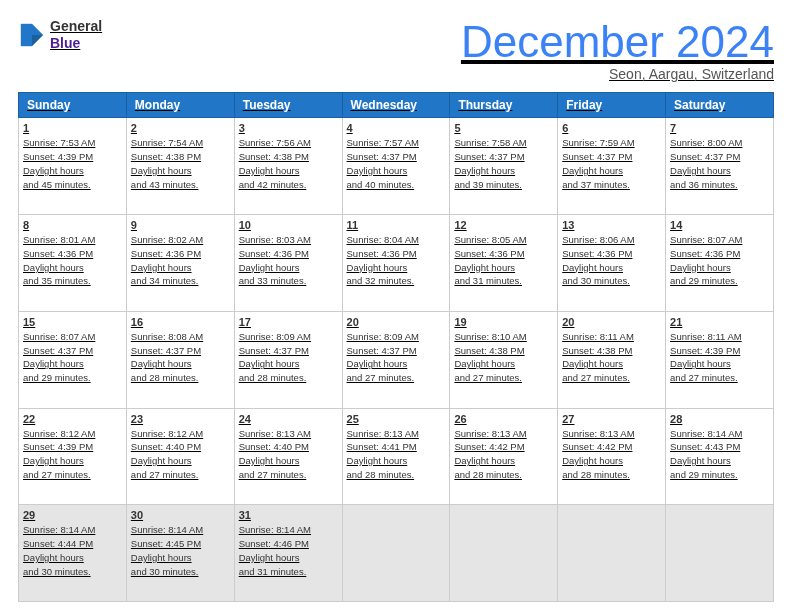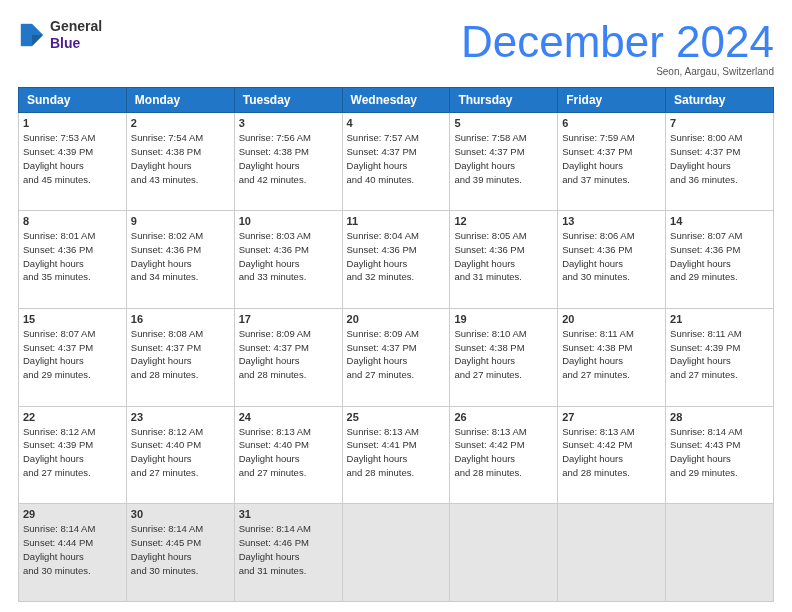--- a/index.html
+++ b/index.html
@@ -9,20 +9,21 @@
       font-family: Arial, sans-serif;
       background: #fff;
       overflow: hidden;
     }
     .page {
       width: 792px;
       height: 612px;
       padding: 18px 18px 10px 18px;
       display: flex;
       flex-direction: column;
+      text-decoration: underline;
     }
     .header {
       display: flex;
       justify-content: space-between;
       align-items: flex-start;
       margin-bottom: 10px;
     }
     .logo {
       display: flex;
       align-items: center;
@@ -43,21 +44,21 @@
     .title-block {
       text-align: right;
     }
     .main-title {
       font-size: 44px;
       font-weight: normal;
       color: #3b82f6;
       line-height: 1.1;
     }
     .subtitle {
-      font-size: 10px;
+      font-size: 14px;
       color: #555;
     }
     .calendar {
       flex: 1;
       border: 1px solid #ccc;
       border-collapse: collapse;
       width: 100%;
       table-layout: fixed;
     }
     .calendar th {

